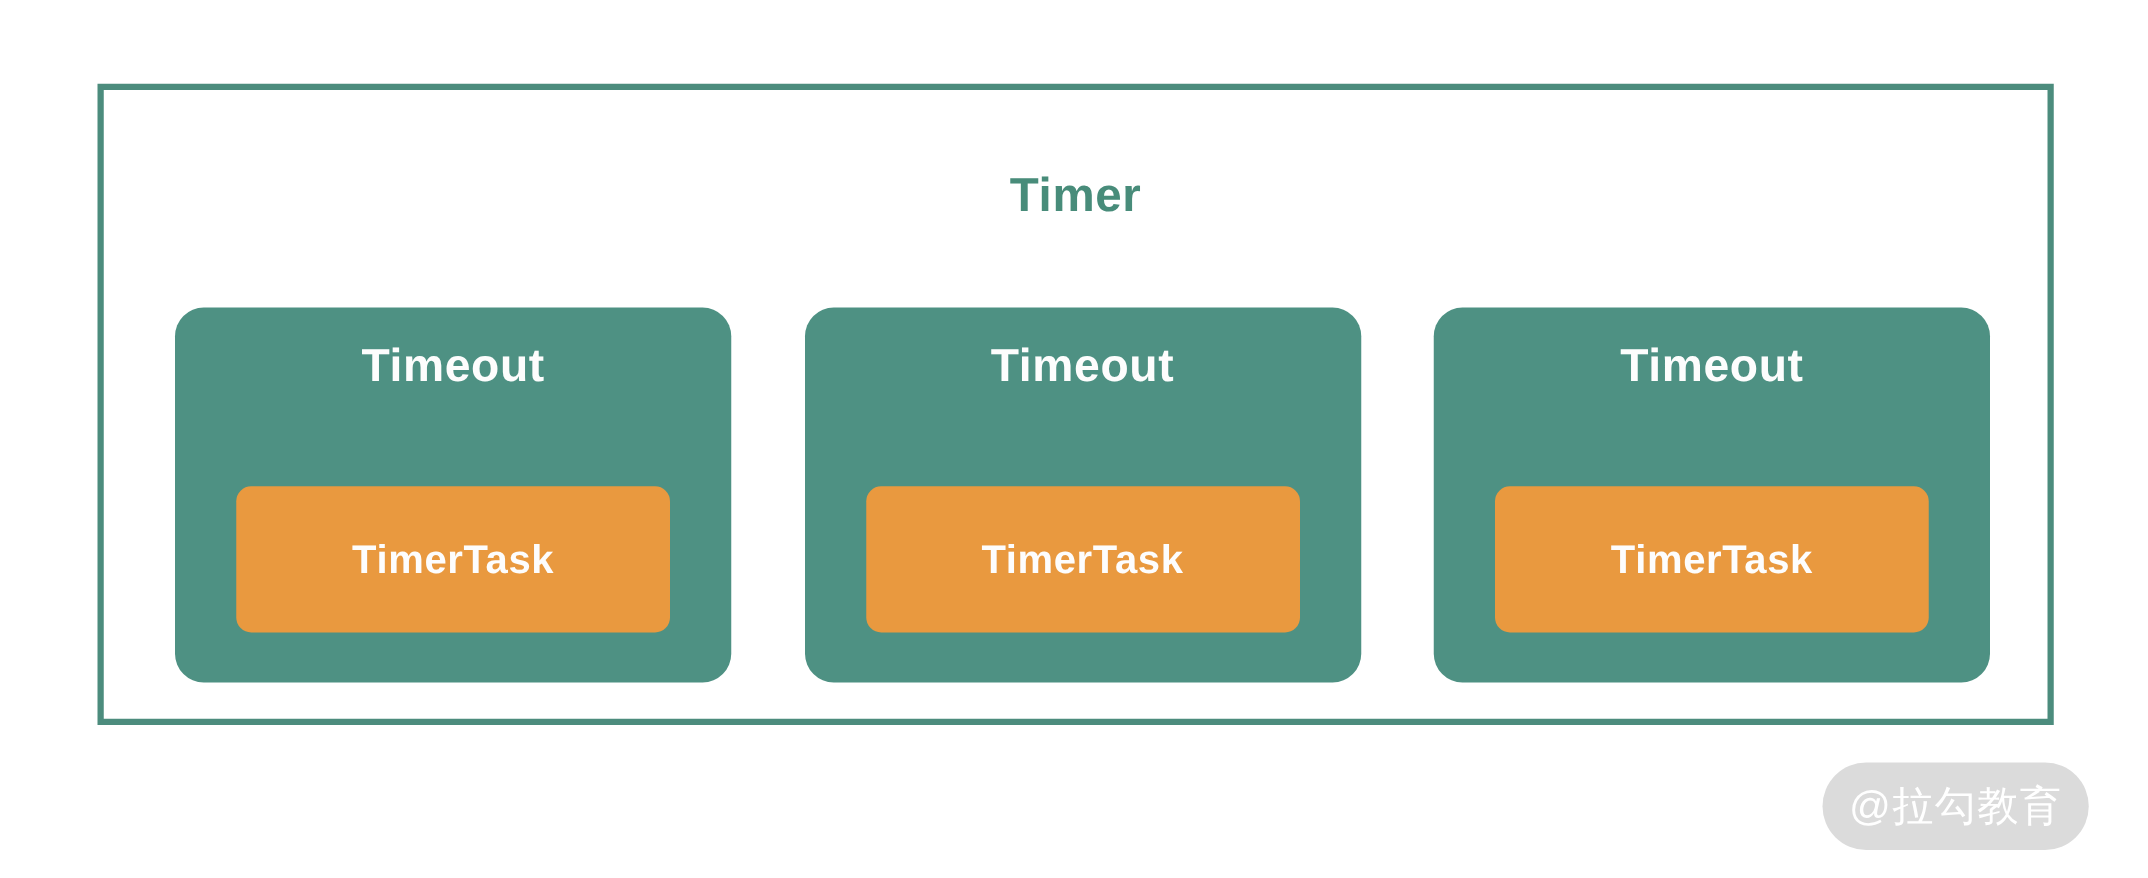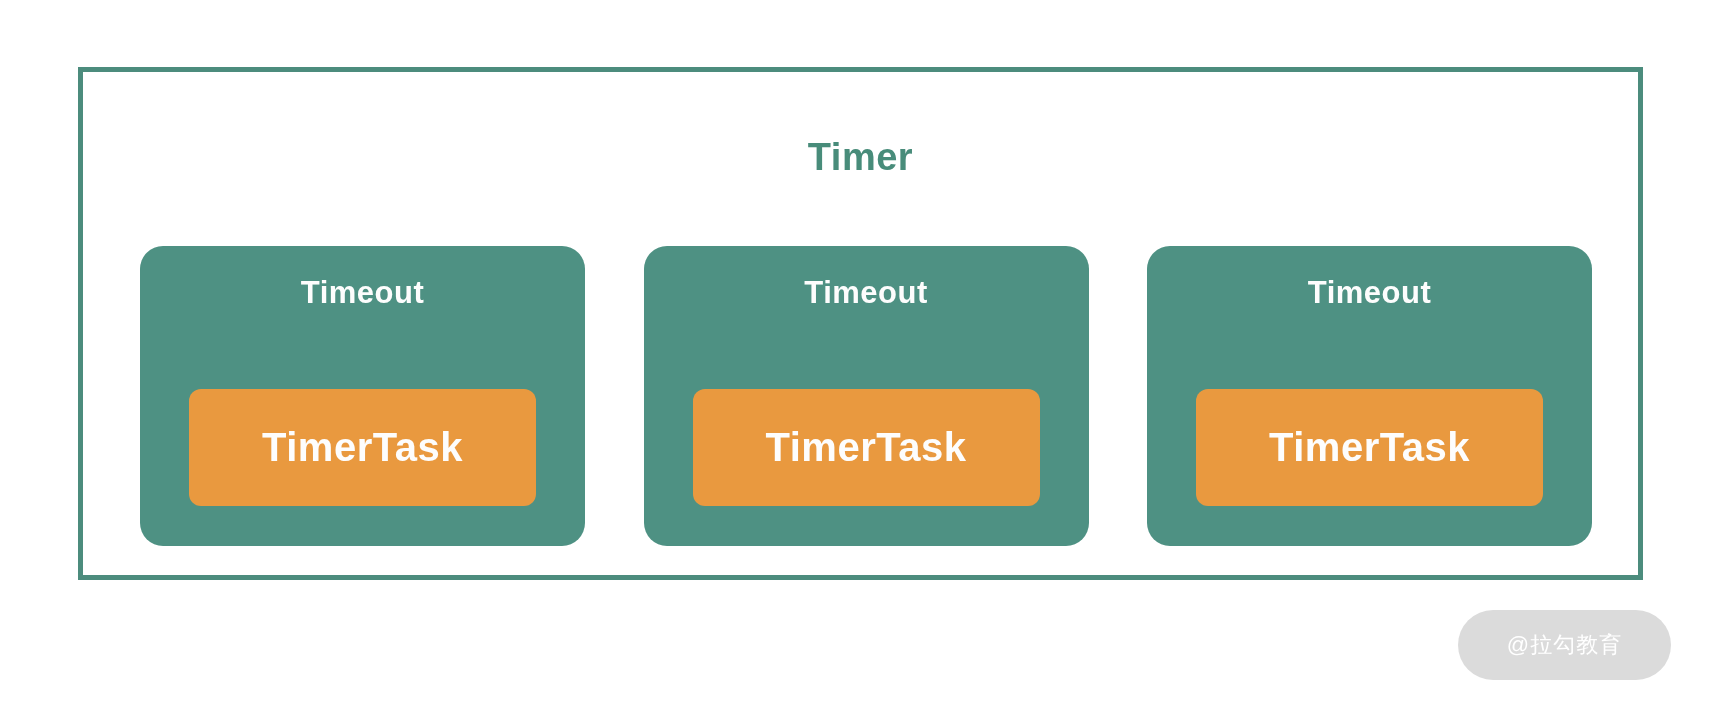--- a/index.html
+++ b/index.html
@@ -45,55 +45,55 @@
     width: 445px;
     height: 300px;
     background: #4E9183;
     border-radius: 23px;
     display: flex;
     flex-direction: column;
     align-items: center;
   }
   .timeout-label {
     margin-top: 27px;
-    font-size: 31px;
+    font-size: 37px;
     line-height: 40px;
     font-weight: 600;
     color: #FDFDFD;
     letter-spacing: 0.5px;
   }
   .timertask-box {
     margin-top: auto;
     margin-bottom: 40px;
     width: 347px;
     height: 117px;
     background: #E9993F;
     border-radius: 12px;
     display: flex;
     align-items: center;
     justify-content: center;
   }
   .timertask-label {
-    font-size: 40px;
+    font-size: 32px;
     font-weight: 600;
     color: #FDFDFD;
     letter-spacing: 0.5px;
   }
   .watermark {
     position: absolute;
     left: 1458px; top: 610px;
     width: 213px; height: 70px;
     background: #DBDBDB;
     border-radius: 35px;
     display: flex;
     align-items: center;
     justify-content: center;
   }
   .watermark-text {
-    font-size: 22px;
+    font-size: 33px;
     font-weight: 400;
     color: #FFFFFF;
     letter-spacing: 1px;
   }
 </style>
 </head>
 <body>
 
 <div class="stage">
 

